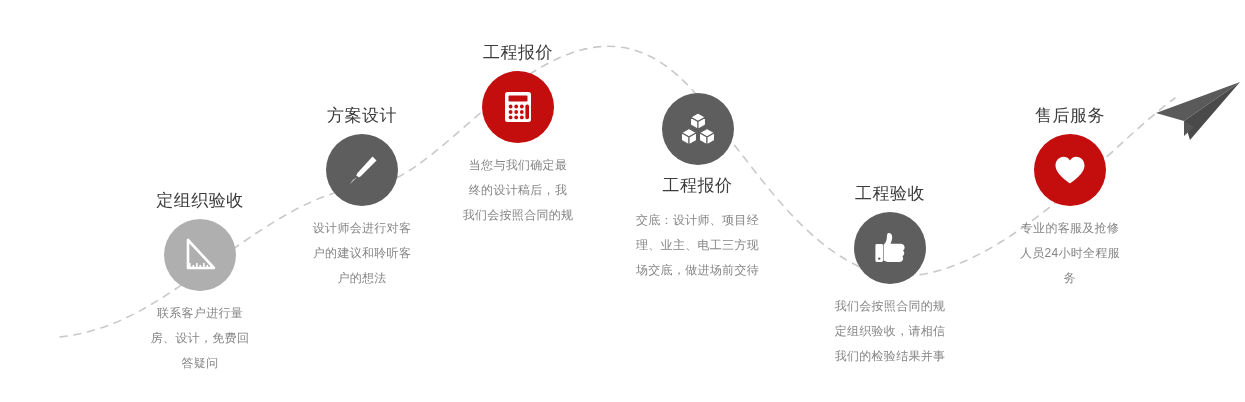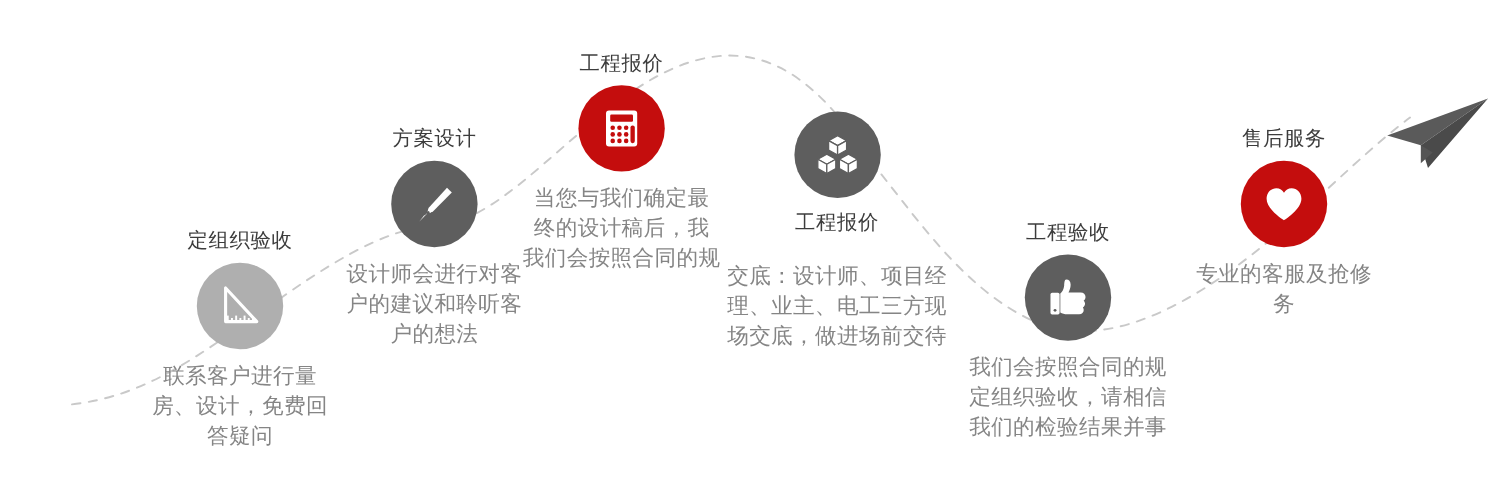--- a/index.html
+++ b/index.html
@@ -43,21 +43,21 @@
     border-radius: 50%;
     margin: 8px auto 10px auto;
     display: flex;
     align-items: center;
     justify-content: center;
   }
   .step-circle svg {
     display: block;
   }
   .step-desc {
-    font-size: 18px;
+    font-size: 12px;
     line-height: 25px;
     color: #858585;
     letter-spacing: 0.3px;
   }
   .plane {
     position: absolute;
   }
 </style>
 </head>
 <body>
@@ -169,21 +169,21 @@
             <path d="M4.5 24.7 L12 28.9 L12 36.7 L4.5 32.5 Z"></path>
             <path d="M19.5 24.7 L19.5 32.5 L12 36.7 L12 28.9 Z"></path>
             <path d="M30 20.5 L37.5 24.7 L30 28.9 L22.5 24.7 Z"></path>
             <path d="M22.5 24.7 L30 28.9 L30 36.7 L22.5 32.5 Z"></path>
             <path d="M37.5 24.7 L37.5 32.5 L30 36.7 L30 28.9 Z"></path>
           </g>
         </svg>
       </span>
     </div>
     <div class="step-title">工程报价</div>
-    <div class="step-desc" style="margin-top:22px;">
+    <div class="step-desc" style="margin-top:12px;">
       <div>交底：设计师、项目经</div>
       <div>理、业主、电工三方现</div>
       <div>场交底，做进场前交待</div>
     </div>
   </div>
 
   <div class="step" style="left:795px; top:183px;">
     <div class="step-title">工程验收</div>
     <div class="step-circle" style="background:#5E5E5E;">
       <span>
@@ -205,17 +205,18 @@
     <div class="step-title">售后服务</div>
     <div class="step-circle" style="background:#C40D0D;">
       <span>
         <svg width="40" height="40" viewBox="0 0 40 40">
           <path d="M20 33.5 C20 33.5 5.5 24.6 5.5 15.6 C5.5 10.4 9.2 6.8 13.6 6.8 C16.5 6.8 18.8 8.4 20 10.6 C21.2 8.4 23.5 6.8 26.4 6.8 C30.8 6.8 34.5 10.4 34.5 15.6 C34.5 24.6 20 33.5 20 33.5 Z" fill="#ffffff"></path>
         </svg>
       </span>
     </div>
     <div class="step-desc">
       <div>专业的客服及抢修</div>
+      <div>人员24小时全程服</div>
       <div>务</div>
     </div>
   </div>
 
 </div>
 
 </body></html>

